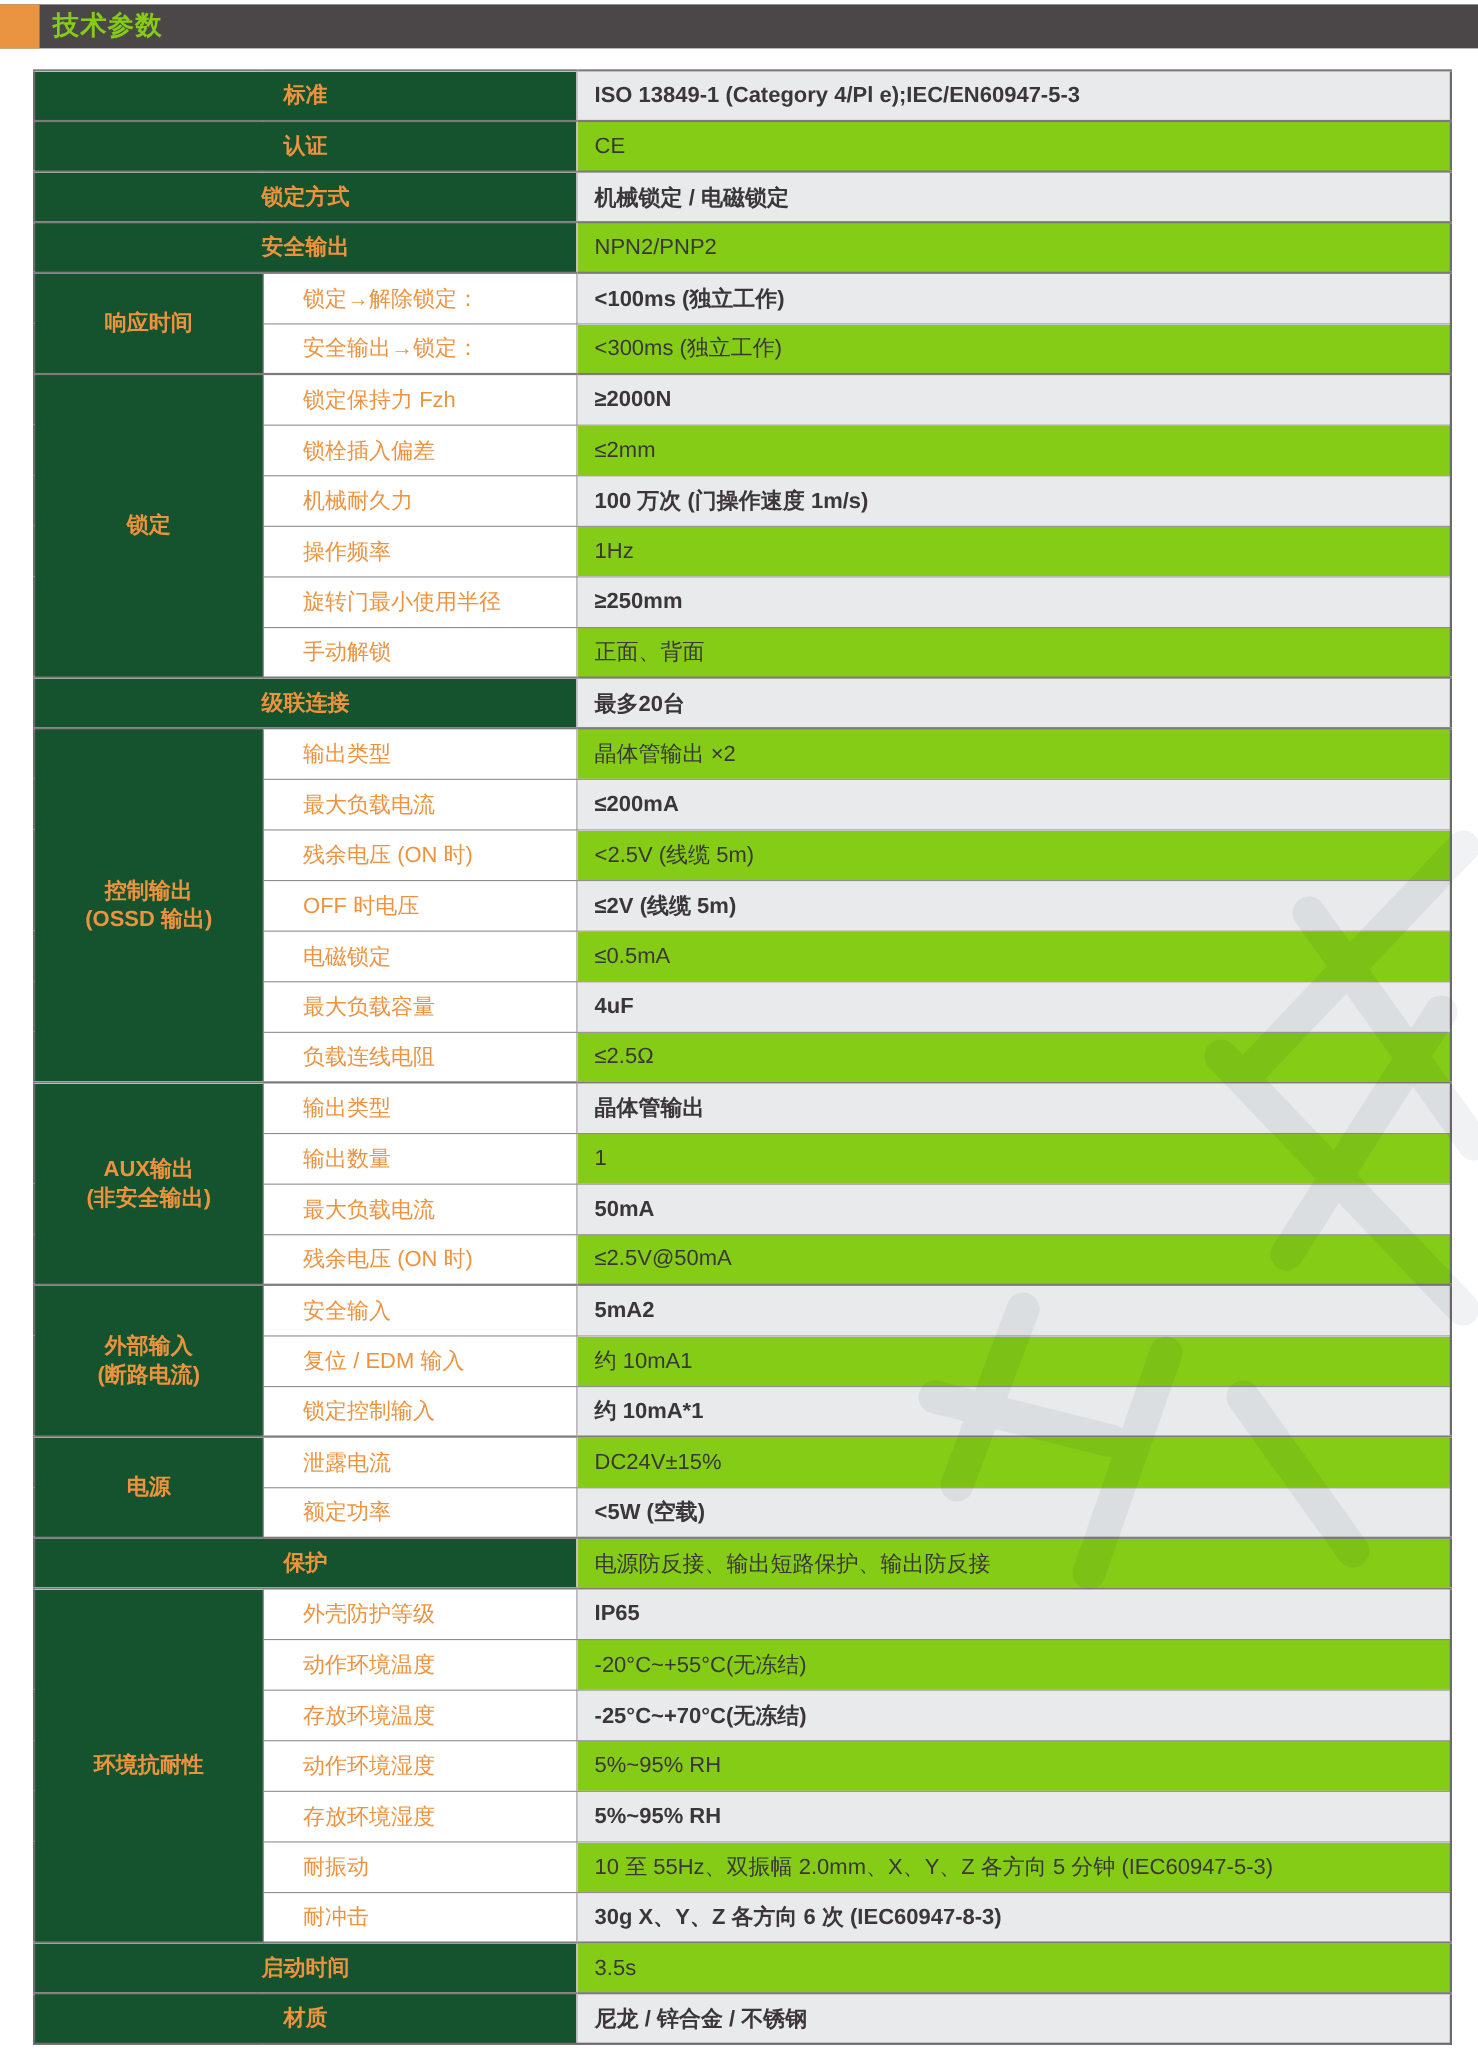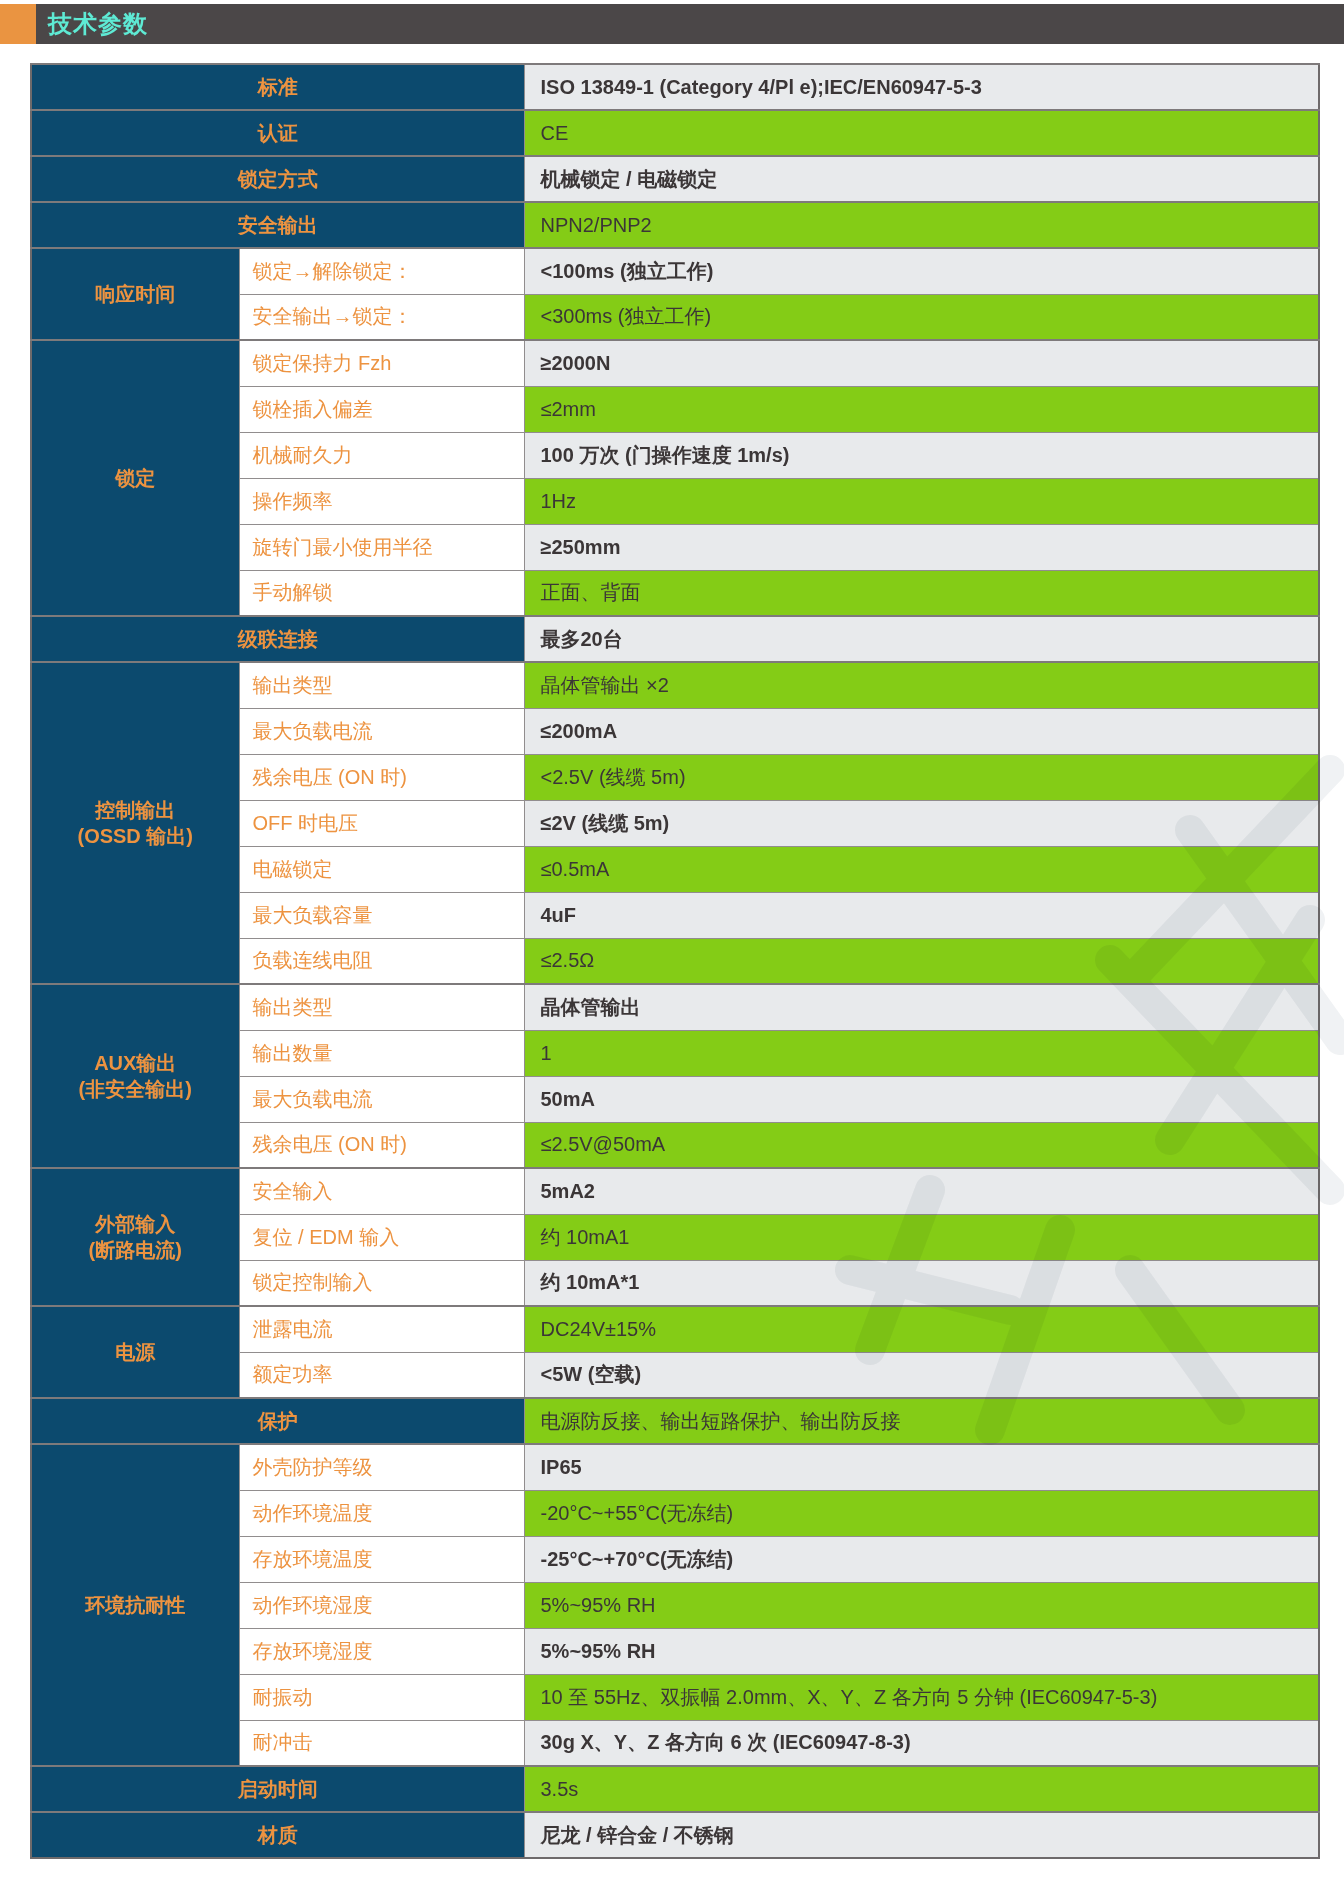--- a/index.html
+++ b/index.html
@@ -12,44 +12,44 @@
   .header-bar{
     position:absolute;top:4px;left:0;width:1344px;height:40px;
     background:#4b4748;
   }
   .header-accent{
     position:absolute;top:0;left:0;width:36px;height:40px;
     background:#EA9441;
   }
   .header-title{
     position:absolute;left:48px;top:0;height:40px;line-height:40px;
-    color:#5eead4;font-size:24px;font-weight:700;letter-spacing:1px;
+    color:#84cc16;font-size:24px;font-weight:700;letter-spacing:1px;
   }
   
   .table-wrap{
     position:absolute;top:63px;left:30px;width:1288px;z-index:1;
   }
   table.spec{
     width:1288px;border-collapse:collapse;table-layout:fixed;
     border:2px solid #6e6a6b;
   }
   col.c1{width:208px;} col.c2{width:285px;} col.c3{width:795px;}
   td{
     height:46px;box-sizing:border-box;
     border:1px solid #918d8e;
     font-size:20px;vertical-align:middle;
     overflow:hidden;white-space:nowrap;
   }
   tr.group-start td{border-top:2px solid #7e7a7b;}
   td.glabel{
     color:#ED9340;font-weight:700;text-align:center;
-    white-space:pre-line;line-height:1.3;background:#0c4a6e;
+    white-space:pre-line;line-height:1.3;background:#14532d;
   }
   td.sublabel{
-    color:#ED9340;font-weight:400;text-align:left;padding-left:13px;
+    color:#ED9340;font-weight:400;text-align:left;padding-left:36px;
     background:#ffffff;
     margin-left:12px;
   }
   td.value{
     color:#3b3637;text-align:left;padding-left:16px;background:#84cc16;
   }
   td.value.shade{background:#e8eaec;font-weight:bold;}
   
   .watermark{
     position:absolute;left:810px;top:710px;width:534px;height:820px;

